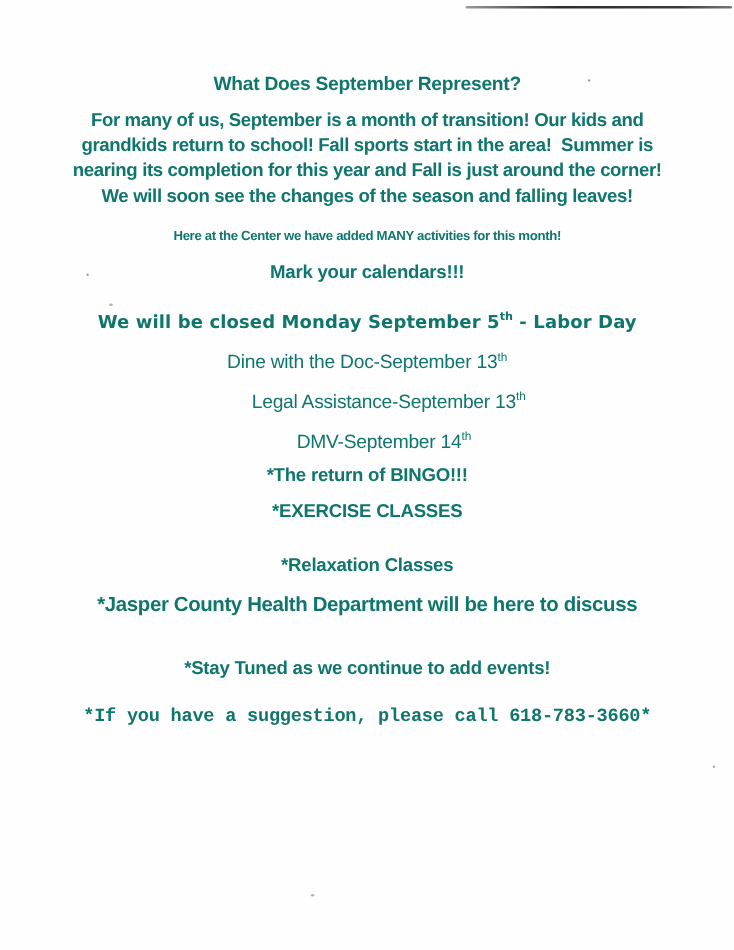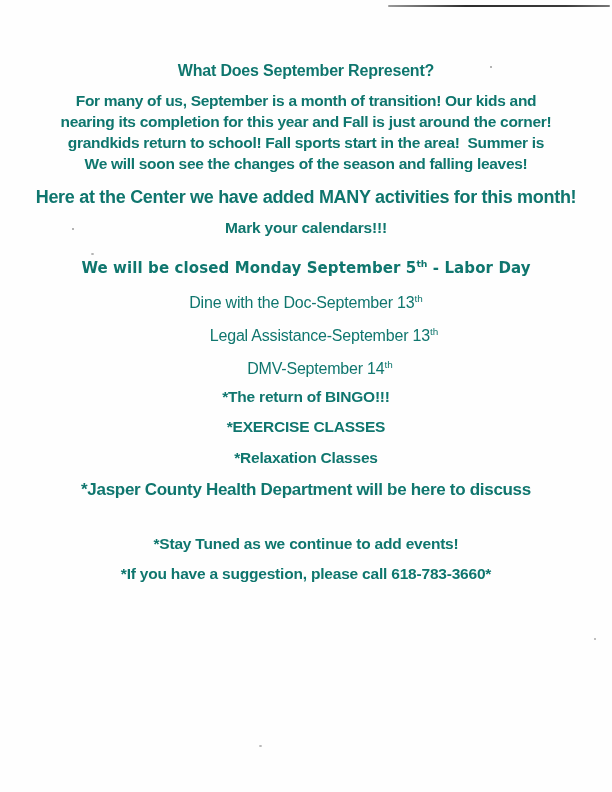--- a/index.html
+++ b/index.html
@@ -39,21 +39,21 @@
   .intro {
     margin: 9px auto 0;
     width: 560px;
     font-size: 15.5px;
     line-height: 21px;
     font-weight: bold;
     letter-spacing: -0.3px;
   }
   .center-note {
     margin-top: 13px;
-    font-size: 18px;
+    font-size: 11px;
     line-height: 21px;
     font-weight: bold;
     letter-spacing: -0.3px;
   }
   .calendar-note {
     margin-top: 9px;
     font-size: 15.5px;
     line-height: 21px;
     font-weight: bold;
     letter-spacing: -0.2px;
@@ -97,21 +97,21 @@
     letter-spacing: -0.2px;
   }
   .exercise {
     margin-top: 9px;
     font-size: 15.5px;
     line-height: 21px;
     font-weight: bold;
     letter-spacing: -0.2px;
   }
   .relaxation {
-    margin-top: 10px;
+    margin-top: 24px;
     font-size: 15.5px;
     line-height: 21px;
     font-weight: bold;
     letter-spacing: -0.2px;
   }
   .health-dept {
     margin: 8px auto 0;
     width: 560px;
     font-size: 17px;
     line-height: 27px;
@@ -119,46 +119,47 @@
     letter-spacing: -0.3px;
   }
   .stay-tuned {
     margin-top: 30px;
     font-size: 15.5px;
     line-height: 21px;
     font-weight: bold;
     letter-spacing: -0.2px;
   }
   .suggestion {
-    margin-top: 9px;
+    margin-top: 19px;
     font-size: 15.5px;
     line-height: 21px;
     font-weight: bold;
     letter-spacing: -0.2px;
+    font-family: Liberation Mono, monospace;
   }
 </style>
 </head>
 <body>
 
 <div class="page">
 
   <div class="scan-line"></div>
 
   <div class="speck" style="left:490px; top:66px; width:2px; height:2px;"></div>
   <div class="speck" style="left:72px; top:228px; width:2px; height:2px;"></div>
   <div class="speck" style="left:91px; top:253px; width:3px; height:2px; background:#b0b0b0;"></div>
   <div class="speck" style="left:594px; top:638px; width:2px; height:2px; background:#aaaaaa;"></div>
   <div class="speck" style="left:259px; top:745px; width:3px; height:2px; background:#b5b5b5;"></div>
 
   <div class="title txt">What Does September Represent?</div>
 
   <div class="intro">
     <div class="txt">For many of us, September is a month of transition! Our kids and</div>
+    <div class="txt">grandkids return to school! Fall sports start in the area!  Summer is</div>
     <div class="txt">nearing its completion for this year and Fall is just around the corner!</div>
-    <div class="txt">grandkids return to school! Fall sports start in the area!  Summer is</div>
     <div class="txt">We will soon see the changes of the season and falling leaves!</div>
   </div>
 
   <div class="center-note txt">Here at the Center we have added MANY activities for this month!</div>
 
   <div class="calendar-note txt">Mark your calendars!!!</div>
 
   <div class="closed-notice"><span class="txt">We will be closed Monday September 5</span><sup class="ord">th</sup><span class="txt"> - Labor Day</span></div>
 
   <div class="event-line event-dine"><span class="txt">Dine with the Doc-September 13</span><sup class="ord">th</sup></div>

